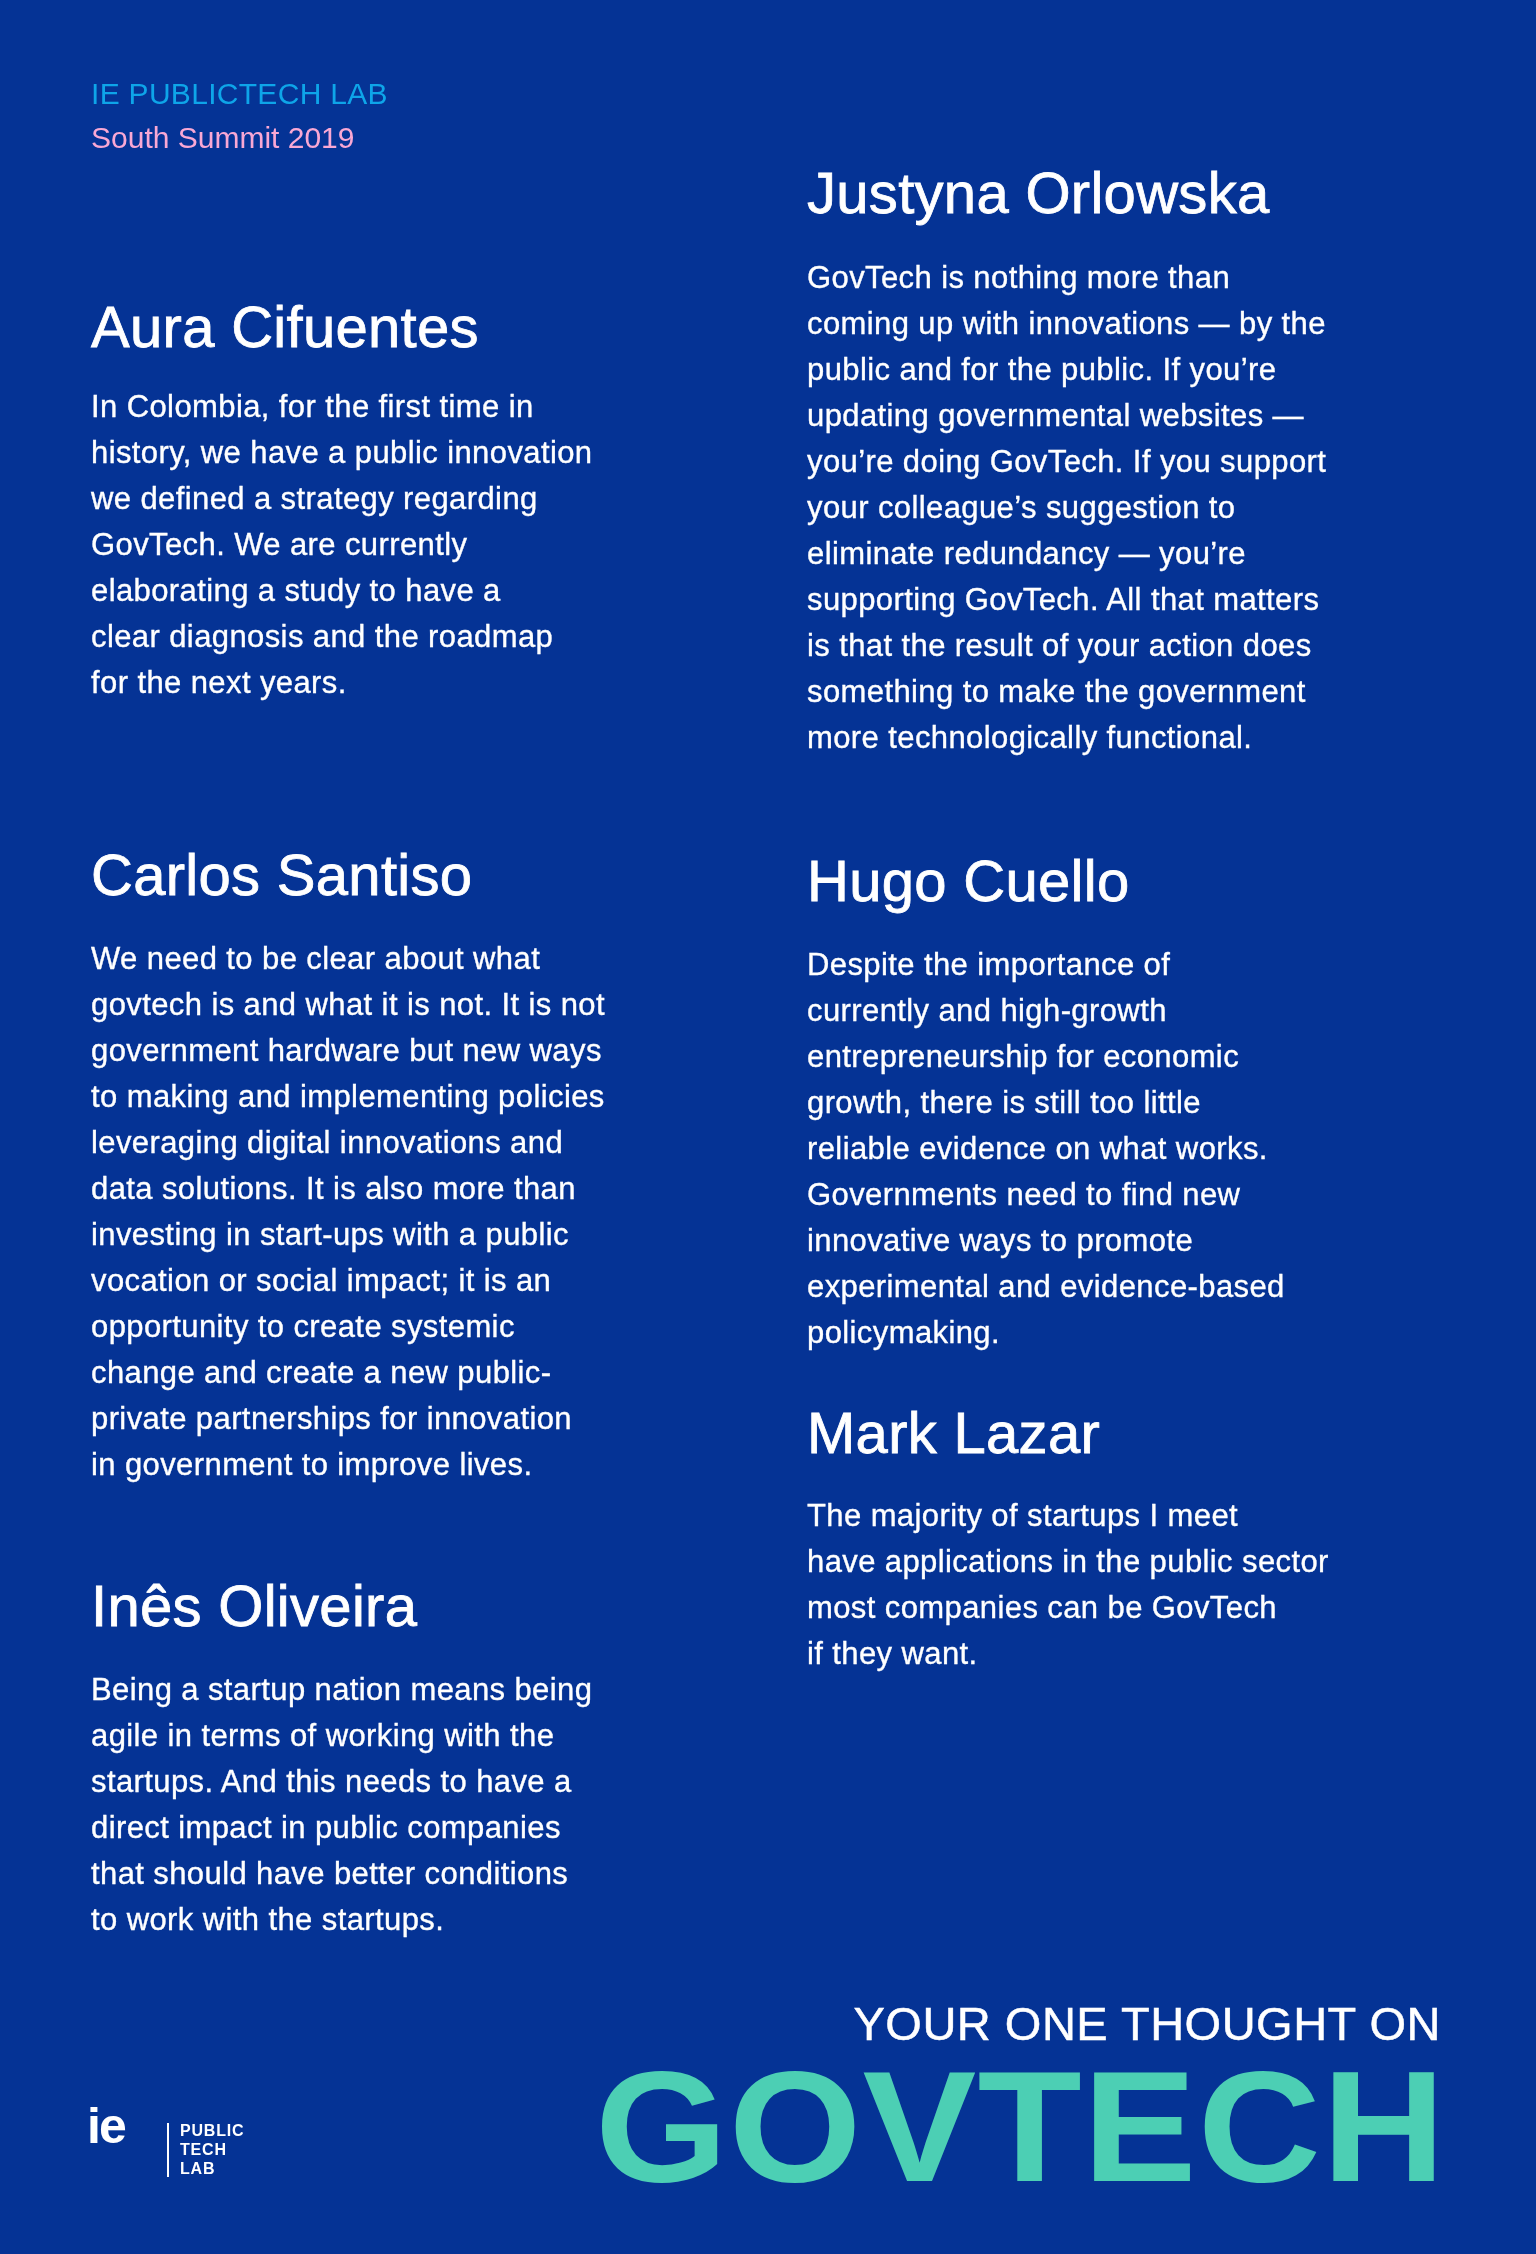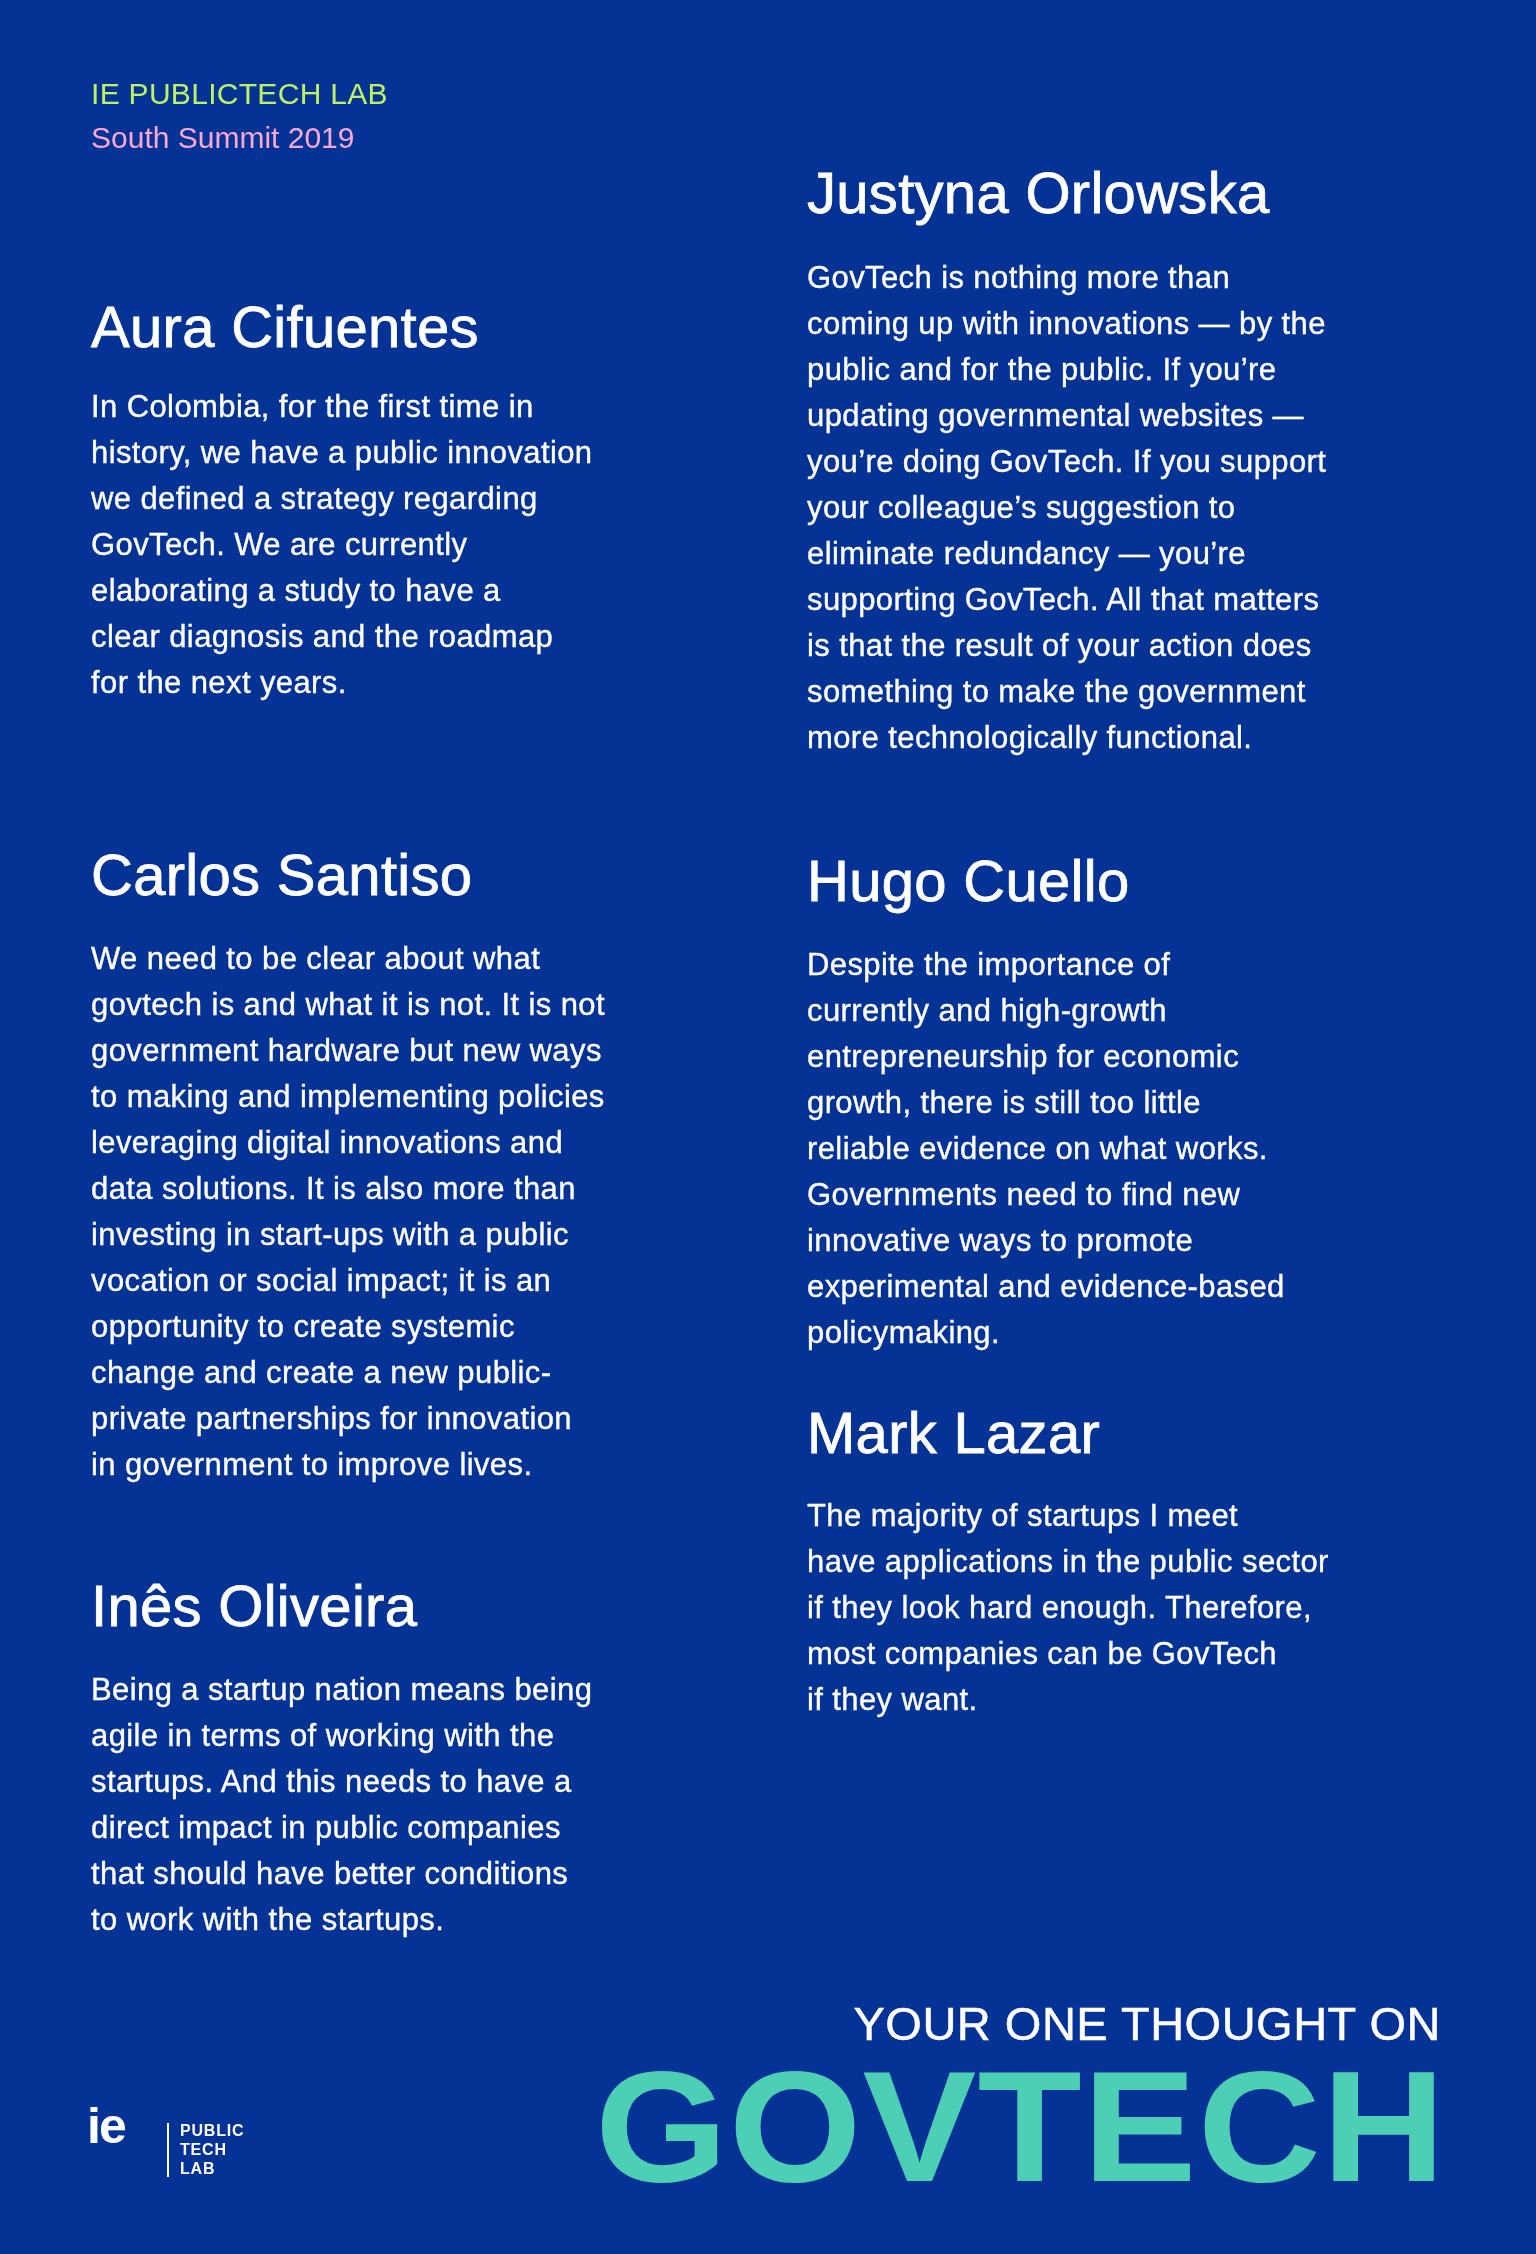--- a/index.html
+++ b/index.html
@@ -9,21 +9,21 @@
     position: relative; overflow: hidden;
     font-family: "Liberation Sans", "DejaVu Sans", sans-serif;
     color: #ffffff;
   }
   .abs { position: absolute; }
   .kicker {
     left: 91px; top: 72px;
     font-size: 30px; line-height: 44px;
     white-space: nowrap;
   }
-  .kicker .brand { color: #bef264; display: block; letter-spacing: 0.3px; }
+  .kicker .brand { color: #0ea5e9; display: block; letter-spacing: 0.3px; }
   .kicker .event { color: #f9a8d4; display: block; }
   .name {
     font-size: 58px; line-height: 70px; white-space: nowrap;
     -webkit-text-stroke: 0.8px #ffffff;
     letter-spacing: 0.3px;
   }
   .quote {
     font-size: 31px; line-height: 46px;
     -webkit-text-stroke: 0.35px #ffffff;
     letter-spacing: 0.4px;
@@ -136,21 +136,20 @@
   <span class="line">Governments need to find new</span>
   <span class="line">innovative ways to promote</span>
   <span class="line">experimental and evidence-based</span>
   <span class="line">policymaking.</span>
 </div>
 
 <div class="abs name col-right" style="top:1398px">Mark Lazar</div>
 <div class="abs quote col-right" style="top:1493px">
   <span class="line">The majority of startups I meet</span>
   <span class="line">have applications in the public sector</span>
-  <span class="line">if they look hard enough. Therefore,</span>
   <span class="line">most companies can be GovTech</span>
   <span class="line">if they want.</span>
 </div>
 
 <div class="abs cta-top">YOUR ONE THOUGHT ON</div>
 <div class="abs cta-big">GOVTECH</div>
 
 <div class="abs logo">
   <span class="ie">ie</span>
   <span class="divider"></span>

